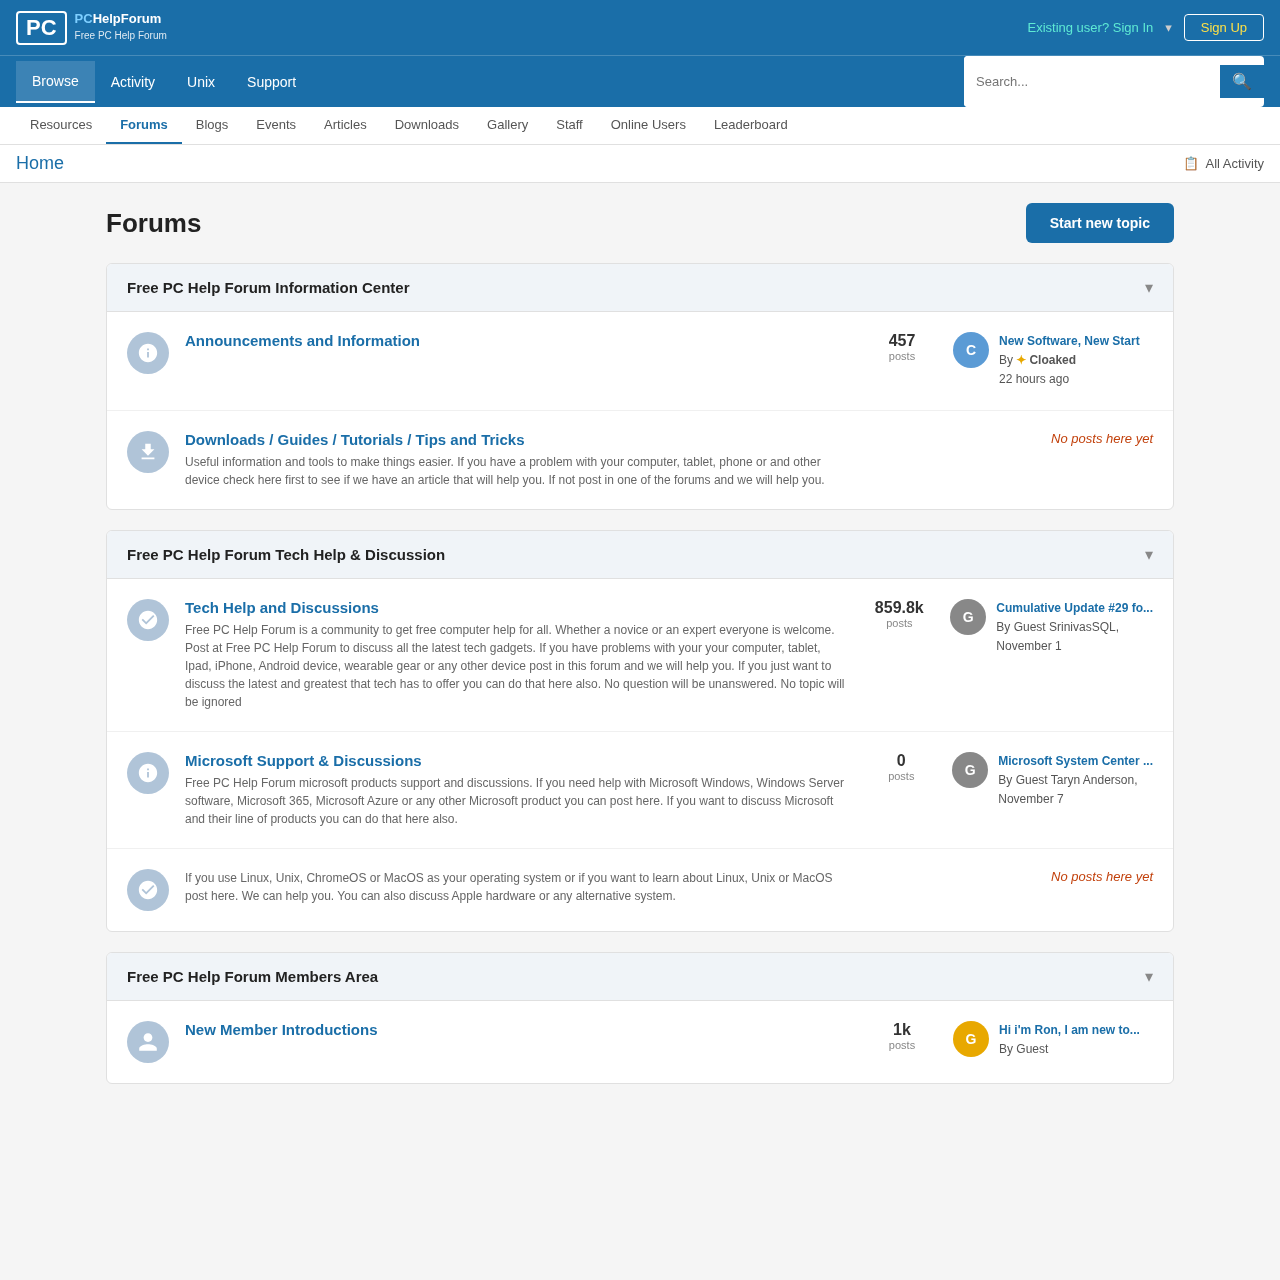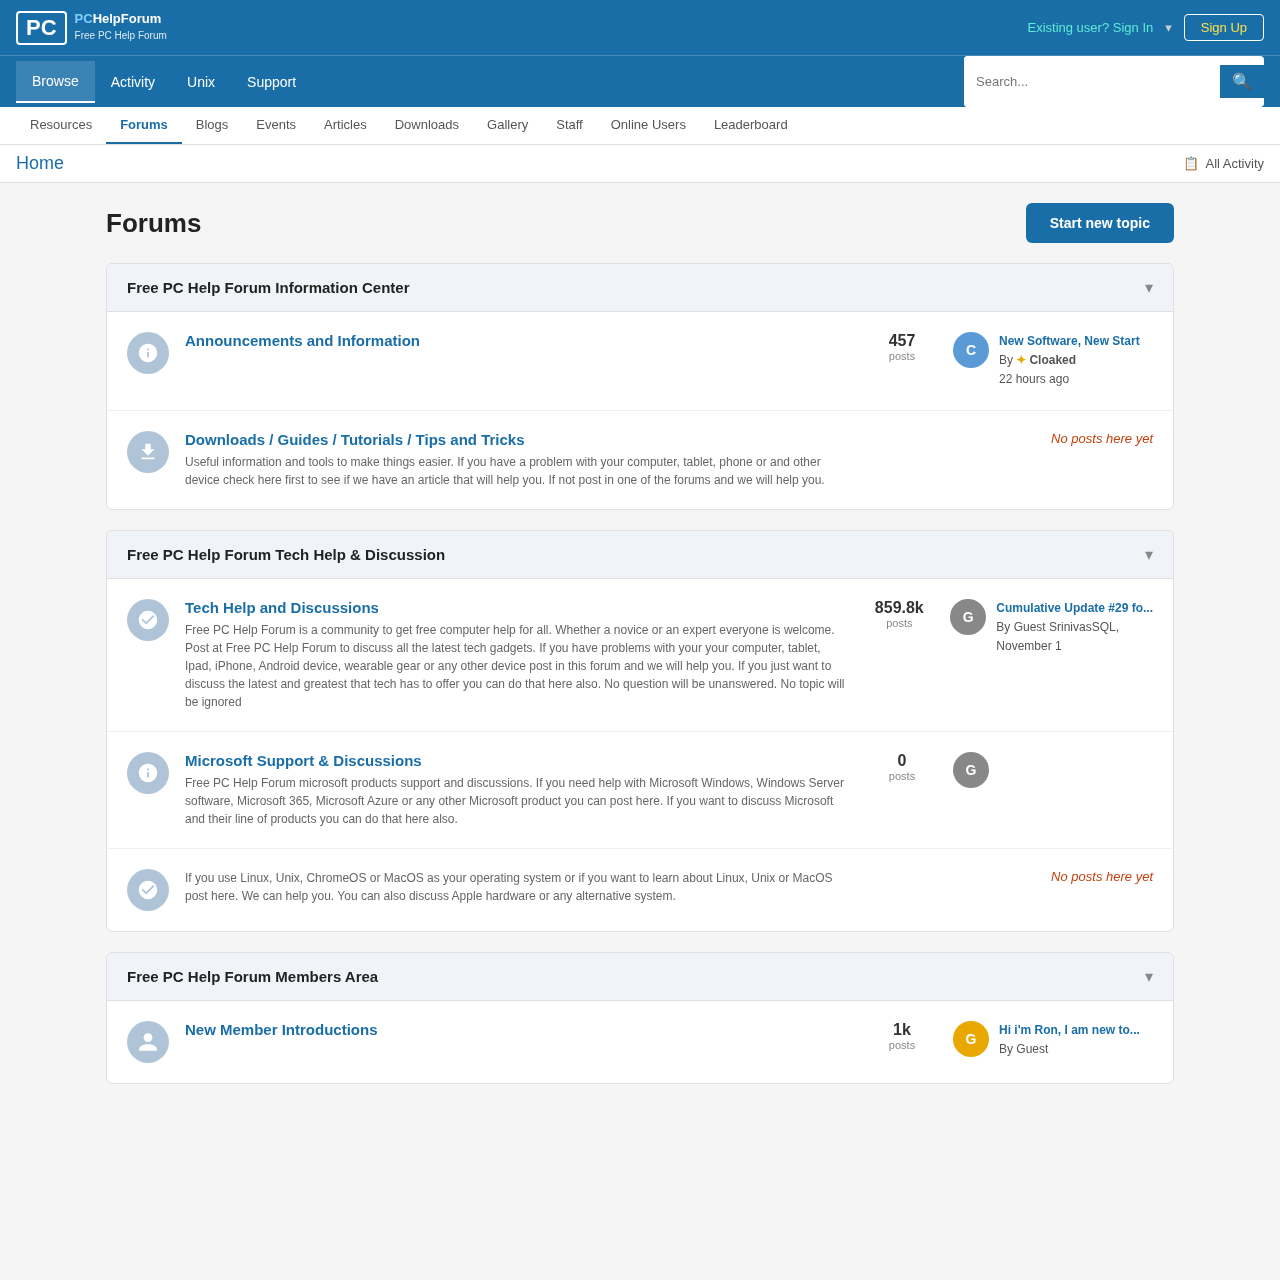--- a/index.html
+++ b/index.html
@@ -395,20 +395,28 @@
       <div class="forum-info">
         <div class="forum-name">Microsoft Support &amp; Discussions</div>
         <div class="forum-desc">Free PC Help Forum microsoft products support and discussions. If you need help with Microsoft Windows, Windows Server software, Microsoft 365, Microsoft Azure or any other Microsoft product you can post here. If you want to discuss Microsoft and their line of products you can do that here also.</div>
       </div>
       <div class="forum-stats">
         <div class="count">0</div>
         <div class="label">posts</div>
       </div>
       <div class="forum-last">
         <div class="avatar" style="background:#888;">G</div>
+        <div class="last-post-info">
+          <div class="last-post-title">Microsoft System Center ...</div>
+          <div>
+            <span>By </span>
+            <span>Guest Taryn Anderson,</span>
+          </div>
+          <div>November 7</div>
+        </div>
       </div>
     </div>
 
     <div class="forum-row">
       <div class="forum-icon" style="background:#b0c4d8;">
         <svg width="22" height="22" viewBox="0 0 24 24" fill="white">
             <path d="M12 2C6.48 2 2 6.48 2 12s4.48 10 10 10 10-4.48 10-10S17.52 2 12 2zm-2 15l-5-5 1.41-1.41L10 14.17l7.59-7.59L19 8l-9 9z"></path>
           </svg>
       </div>
       <div class="forum-info">

